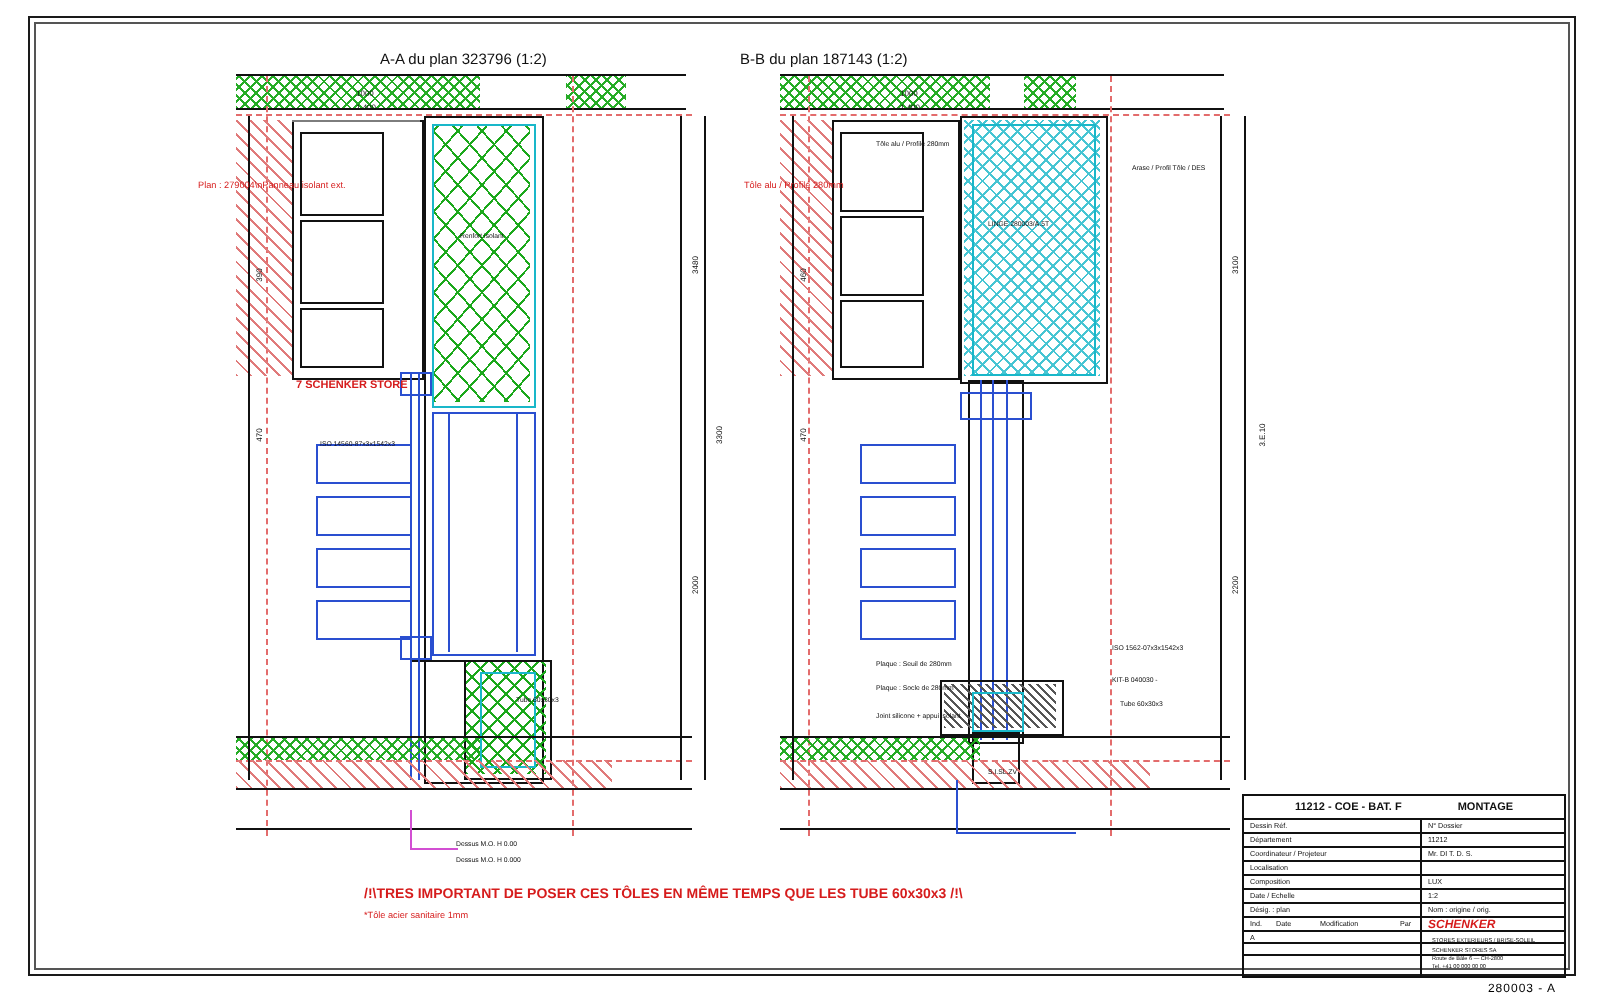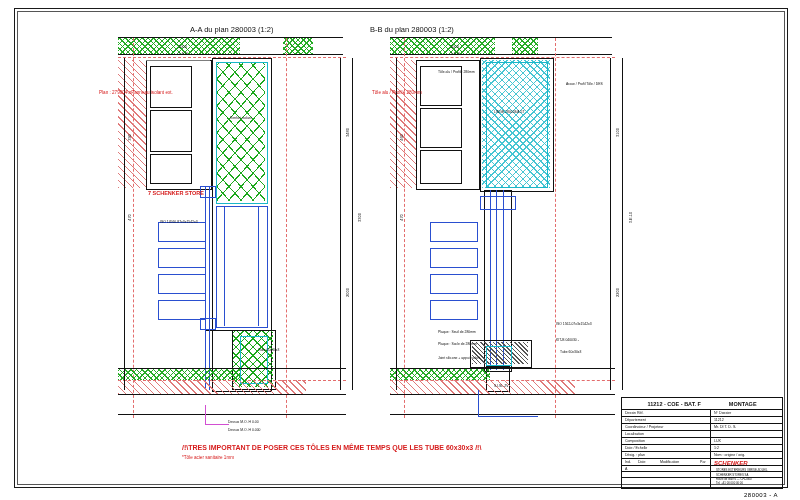--- a/index.html
+++ b/index.html
@@ -41,22 +41,22 @@
   .num{position:absolute;font-size:6px;letter-spacing:.5px;}
 </style>
 </head>
 <body>
 
 <div id="sheet">
 
   <div class="frame"></div>
   <div class="frame-inner"></div>
 
-  <div class="ttl" style="left:190px;top:25px;">A-A du plan 280003 (1:2)</div>
-  <div class="ttl" style="left:370px;top:25px;">B-B du plan 280003 (1:2)</div>
+  <div class="ttl" style="left:190px;top:25px;">A-A du plan 323796 (1:2)</div>
+  <div class="ttl" style="left:370px;top:25px;">B-B du plan 187143 (1:2)</div>
 
   <div>
 
     <div class="hatchG" style="left:118px;top:38px;width:122px;height:16px;"></div>
     <div class="hatchG" style="left:283px;top:38px;width:30px;height:16px;"></div>
     <div class="black" style="left:118px;top:37px;width:225px;height:1px;"></div>
     <div class="black" style="left:118px;top:54px;width:225px;height:1px;"></div>
 
     <div class="dashredv" style="left:133px;top:38px;height:380px;"></div>
     <div class="dashredv" style="left:286px;top:38px;height:380px;"></div>

